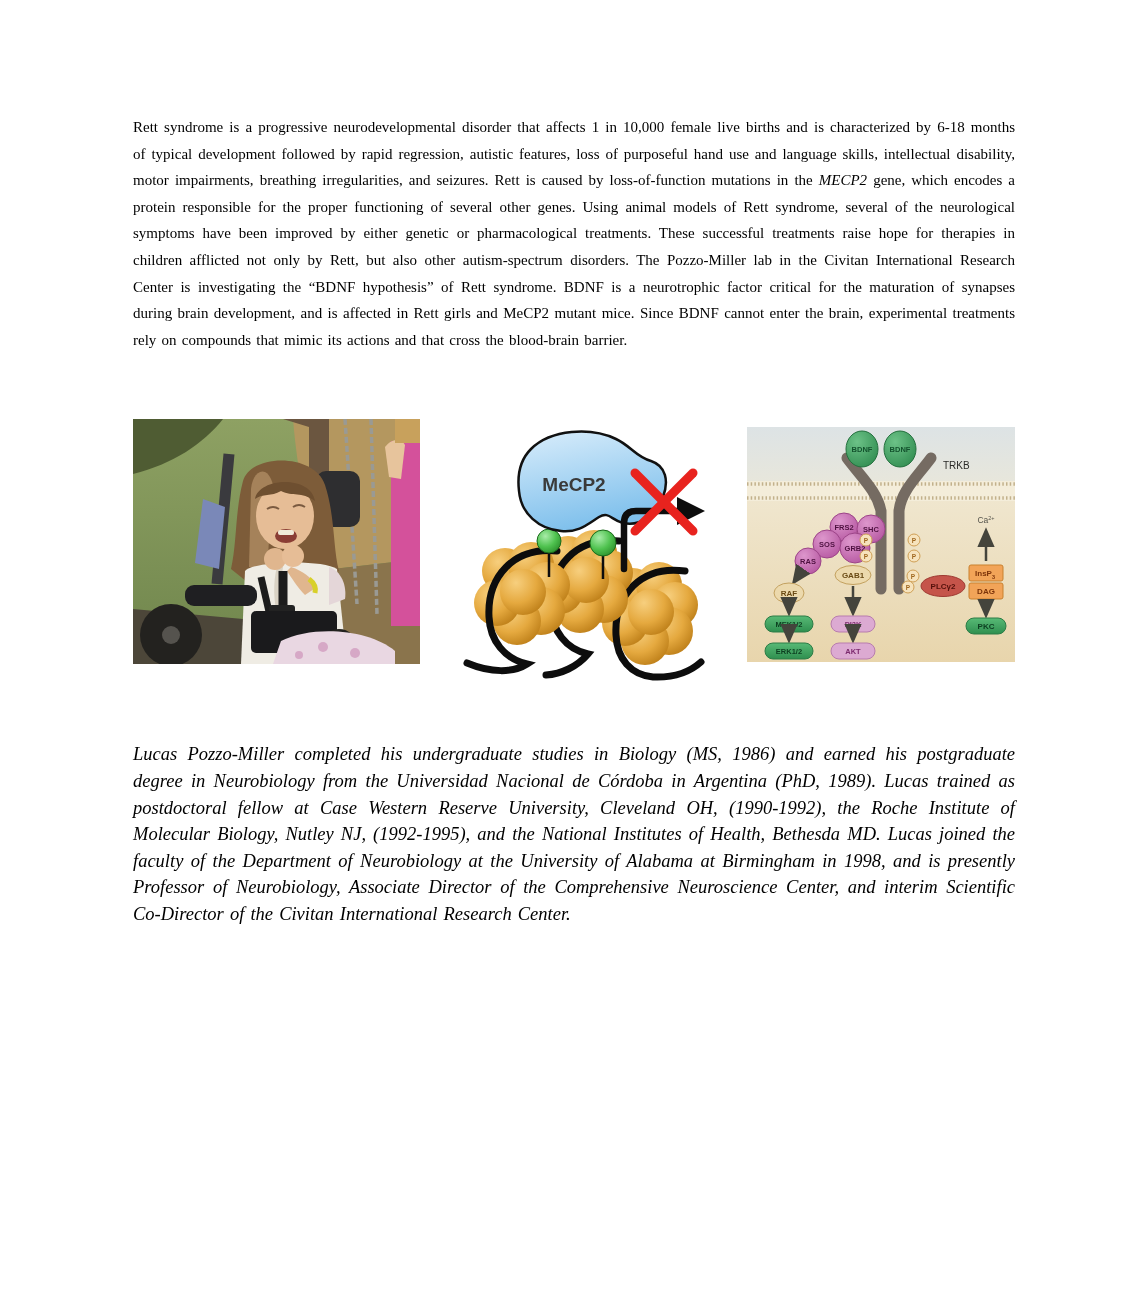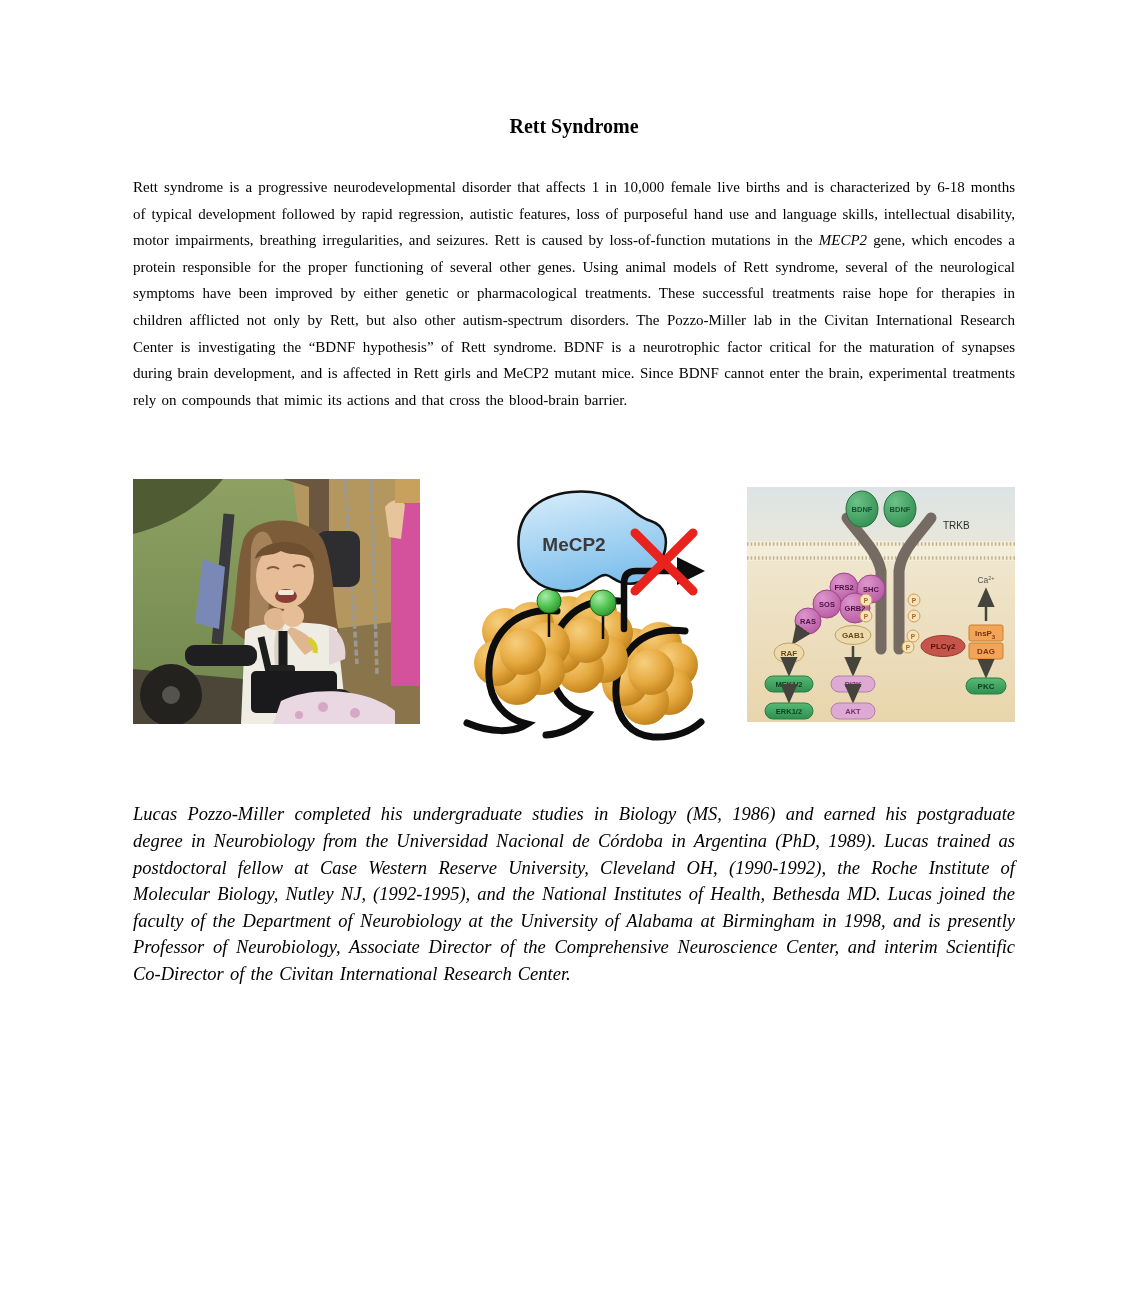--- a/index.html
+++ b/index.html
@@ -36,21 +36,20 @@
     text-align:justify;word-spacing:1.5px;
   }
   .svg-label{font-family:"Liberation Sans", sans-serif;}
 </style>
 </head>
 <body>
 
 <div class="page">
   <div class="content">
 
-    <h1 class="doc-title">Rett Syndrome</h1>
 
     <p class="intro"><span>Rett syndrome is a progressive neurodevelopmental disorder that affects 1 in 10,000 female live births and is characterized by 6-18 months of typical development followed by rapid regression, autistic features, loss of purposeful hand use and language skills, intellectual disability, motor impairments, breathing irregularities, and seizures. Rett is caused by loss-of-function mutations in the </span><em class="gene">MECP2</em><span> gene, which encodes a protein responsible for the proper functioning of several other genes. Using animal models of Rett syndrome, several of the neurological symptoms have been improved by either genetic or pharmacological treatments. These successful treatments raise hope for therapies in children afflicted not only by Rett, but also other autism-spectrum disorders. The Pozzo-Miller lab in the Civitan International Research Center is investigating the “BDNF hypothesis” of Rett syndrome. BDNF is a neurotrophic factor critical for the maturation of synapses during brain development, and is affected in Rett girls and MeCP2 mutant mice. Since BDNF cannot enter the brain, experimental treatments rely on compounds that mimic its actions and that cross the blood-brain barrier.</span></p>
 
     <div class="figures">
 
       <svg class="fig" width="287" height="245" viewBox="0 0 287 245">
         <defs>
           <linearGradient id="grass" x1="0" y1="0" x2="0" y2="1">
             <stop offset="0" stop-color="#8ea163"></stop>
               <stop offset="1" stop-color="#6f854c"></stop>

